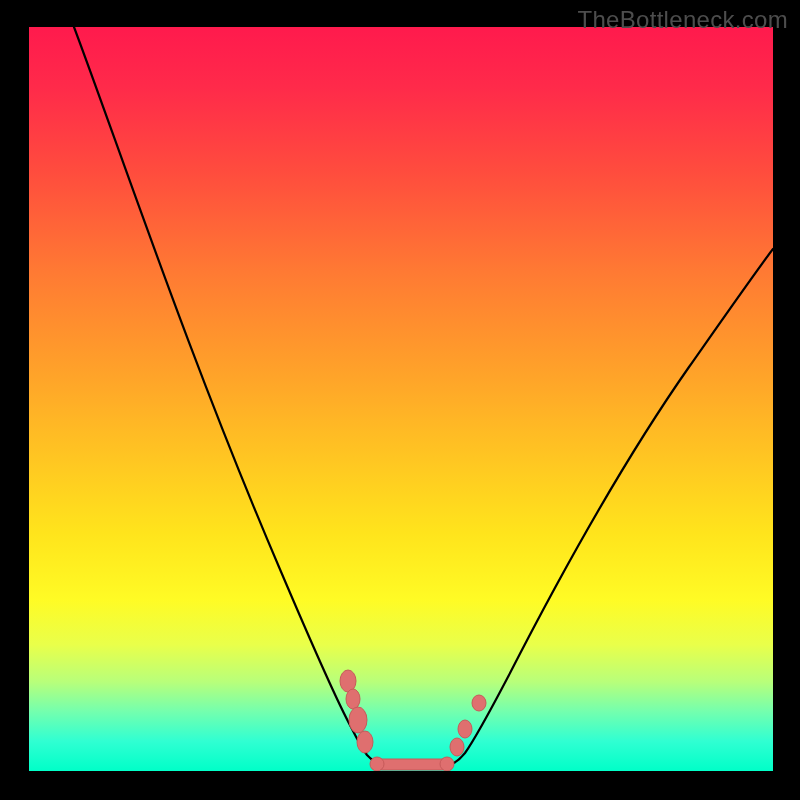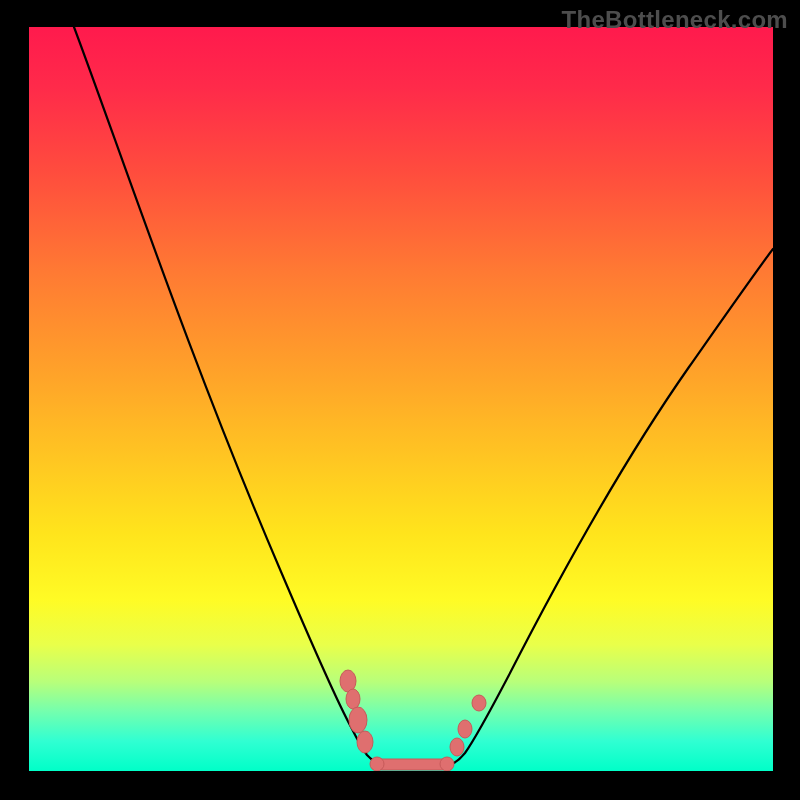--- a/index.html
+++ b/index.html
@@ -38,21 +38,21 @@
       #b8ff7a 88%,
       #74ffae 92%,
       #30ffd2 96%,
       #00ffc8 100%);
   }
   .watermark {
     position: absolute;
     top: 6px;
     right: 12px;
     font-size: 24px;
-    font-weight: 700;
+    font-weight: 400;
     color: #4d4d4d;
     letter-spacing: 0.3px;
   }
   svg.curve {
     position: absolute;
     left: 0;
     top: 0;
     width: 744px;
     height: 744px;
   }

